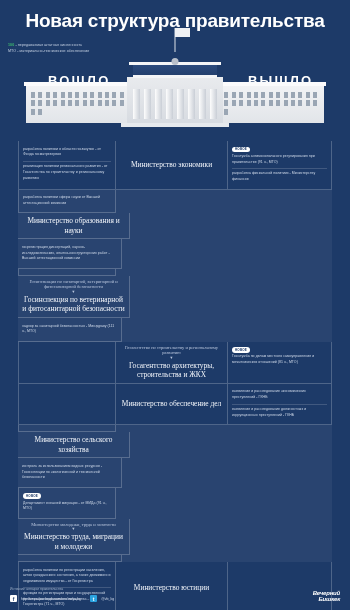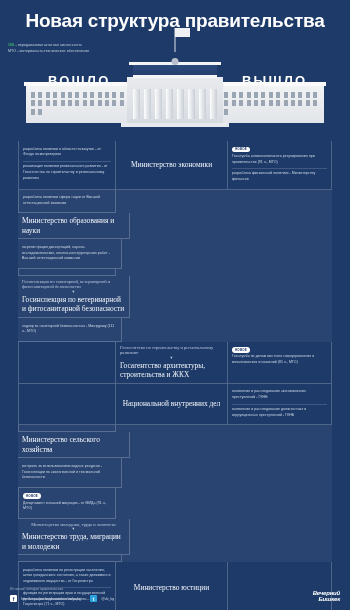--- a/index.html
+++ b/index.html
@@ -34,21 +34,21 @@
   .legend .num { color:#3fbf6f; font-weight:bold; }
 
   
   .bld-wrap { position:relative; height:64px; margin-top:4px; }
   .hdr {
     position:absolute; top:14px;
     font-size:13px; font-weight:bold;
     letter-spacing:2.2px; color:#ffffff;
   }
   .hdr.l { left:48px; }
-  .hdr.r { left:242px; }
+  .hdr.r { left:248px; }
 
   .building { position:absolute; bottom:0; left:26px; width:298px; height:46px; }
   .wing {
     position:absolute; bottom:0; width:112px; height:38px;
     background:linear-gradient(180deg,#f2f3f5 0%,#e2e5e9 100%);
   }
   .wing.left { left:0; }
   .wing.right { right:0; }
   .wing-cap {
     position:absolute; top:-3px; left:-2px; width:116px; height:4px;
@@ -101,21 +101,21 @@
   .table { position:absolute; top:141px; left:18px; width:314px; }
   .row { display:flex; align-items:stretch; }
   .row.alt { background:rgba(255,255,255,0.055);flex-direction:column; }
   .cell {
     border-right:1px solid rgba(255,255,255,0.22);
     border-bottom:1px solid rgba(255,255,255,0.22);
     padding:3px 4px;
   }
   .cell.left  { width:98px; border-left:1px solid rgba(255,255,255,0.22); }
   .cell.mid   { width:112px; display:flex; flex-direction:column;
-                align-items:center; justify-content:center; }
+                align-items:center; justify-content:center; text-align:center; }
   .cell.right { width:104px; }
 
   .mid-name {
     font-size:7.4px; line-height:1.3; color:#f2f5fa;
     font-family:"Liberation Serif", serif;
   }
   .mid-old {
     font-size:4.5px; line-height:1.3; color:#b9c6dd;
     font-family:"Liberation Serif", serif;
   }
@@ -301,21 +301,21 @@
         <div class="arrow">▾</div>
         <div class="mid-name">Госагентство архитектуры, строительства и ЖКХ</div>
       </div>
       <div class="cell right">
         <div class="fn"><span class="badge-new">НОВОЕ</span><br>Госслужба по делам местного самоуправления и межэтнических отношений (81 ч., МТО)</div>
       </div>
     </div>
     <div class="row">
       <div class="cell left"></div>
       <div class="cell mid">
-        <div class="mid-name">Национальной внутренних дел</div>
+        <div class="mid-name">Министерство обеспечение дел</div>
       </div>
       <div class="cell right">
         <div class="fn">выявление и расследование экономических преступлений - ГКНБ</div>
         <div class="fn">выявление и расследование должностных и коррупционных преступлений - ГКНБ</div>
       </div>
     </div>
     <div class="row alt">
       <div class="cell left"></div>
       <div class="cell mid">
         <div class="mid-name">Министерство сельского хозяйства</div>

